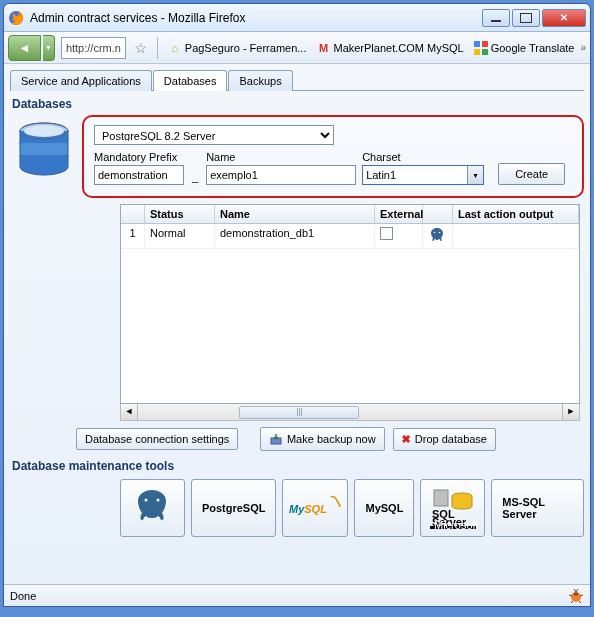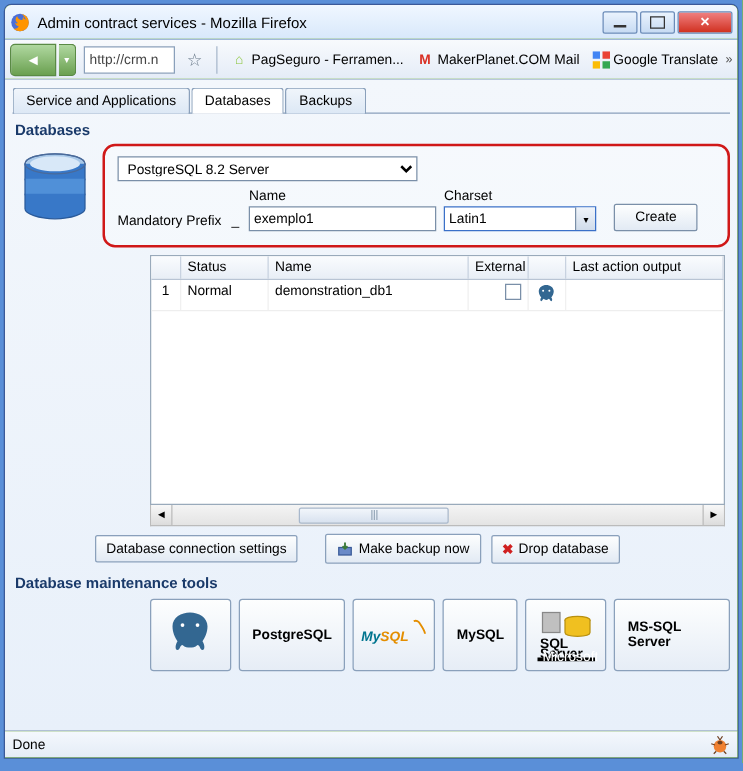--- a/index.html
+++ b/index.html
@@ -1,18 +1,18 @@
 <!DOCTYPE html>
 <html><head>
 <meta charset="utf-8">
 <style>
 * { box-sizing: border-box; margin: 0; padding: 0; font-family: "Segoe UI", Tahoma, sans-serif; font-size: 11px; }
 body { background: #5a8fd8; padding: 3px; }
 
-.window { background: #84cc16; border: 1px solid #3b5998; border-radius: 6px 6px 0 0; overflow: hidden; }
+.window { background: #1d4ed8; border: 1px solid #3b5998; border-radius: 6px 6px 0 0; overflow: hidden; }
 
 .titlebar { background: linear-gradient(#f0f7ff, #d8e8fb); height: 28px; display: flex; align-items: center; padding: 0 4px; border-bottom: 1px solid #a0b8d8; }
 .titlebar .ff-icon { width: 16px; height: 16px; margin-right: 6px; }
 .titlebar .title { flex: 1; color: #000; font-size: 12px; }
 .win-controls { display: flex; gap: 2px; }
 .win-btn { width: 28px; height: 18px; border: 1px solid #6a8bb8; border-radius: 2px; background: linear-gradient(#eaf3fd,#c7dbf3); display: flex; align-items: center; justify-content: center; font-size: 10px; cursor: pointer; }
 .win-btn.close { background: linear-gradient(#f08080,#d03020); color: #fff; width: 44px; }
 .win-btn.min::after { content:""; display:block; width:10px; height:2px; background:#333; margin-top:6px;}
 .win-btn.max::after { content:""; display:block; width:10px; height:8px; border:1px solid #333;}
 .win-btn.close::after { content:"✕"; font-weight:bold;}
@@ -51,27 +51,27 @@
 .name-in{width:150px;}
 .charset-in{width:122px;}
 .charset-wrap{position:relative; display:inline-flex;}
 .charset-drop{position:absolute; right:1px; top:1px; width:16px; height:18px; border-left:1px solid #7a8fa8; background:linear-gradient(#f0f4fa,#d0dceb); display:flex; align-items:center; justify-content:center; font-size:8px;}
 .btn{border:1px solid #7a8fa8; background:linear-gradient(#fdfefe,#e2eaf4); padding:3px 16px; border-radius:2px; cursor:pointer; height:22px;}
 .underscore{margin:0 2px; padding-bottom:2px;}
 
 .grid-wrap{margin:6px 0 0 110px; width:460px;}
 .grid{border:1px solid #9ab; background:#fff; height:200px; overflow:hidden;}
 .grid-head{display:flex; background:linear-gradient(#fafcfe,#e8eef6); border-bottom:1px solid #b8c4d4;}
-.grid-head .cell{border-right:1px solid #c8d2e0; padding:3px 5px; font-size:11px;}
+.grid-head .cell{border-right:1px solid #c8d2e0; padding:3px 5px; font-size:11px;font-weight:bold;}
 .grid-row{display:flex; border-bottom:1px solid #eee;}
 .grid-row .cell{padding:3px 5px; border-right:1px solid #f0f0f0;}
 .c-idx{width:24px; text-align:center;}
 .c-status{width:70px;}
 .c-name{width:160px;}
-.c-ext{width:48px; text-align:right;}
+.c-ext{width:48px; text-align:left;}
 .c-ico{width:30px; text-align:center;}
 .c-out{flex:1;}
 .chk{display:inline-block; width:13px; height:13px; border:1px solid #7a8fa8; background:#fff;}
 .pg-small{width:18px;height:18px;}
 
 .hscroll{height:17px; background:linear-gradient(#f4f4f4,#e4e4e4); border:1px solid #bbb; border-top:none; display:flex; align-items:center;}
 .hscroll .arrow{width:17px; height:100%; background:linear-gradient(#f8f8f8,#dcdcdc); border-right:1px solid #bbb; text-align:center; font-size:9px; line-height:15px;}
 .hscroll .arrow.r{border-right:none; border-left:1px solid #bbb; margin-left:auto;}
 .hscroll .thumb{width:120px; height:13px; background:linear-gradient(#f2f6fb,#d8e2ef); border:1px solid #a8b8cc; border-radius:2px; margin:0 auto; display:flex; align-items:center; justify-content:center; gap:1px;}
 .hscroll .thumb span{width:1px; height:8px; background:#9ab;}
@@ -113,21 +113,21 @@
     <div class="nav-drop">▾</div>
     <div class="url-box">http://crm.n</div>
     <div class="star-icon">☆</div>
     <div class="bm-sep"></div>
     <div class="bm-link">
       <span class="ico" style="color:#8cc63f;font-weight:bold;">⌂</span>
       <span class="bm-text">PagSeguro - Ferramen...</span>
     </div>
     <div class="bm-link">
       <span class="ico" style="color:#d93025;font-weight:bold;">M</span>
-      <span class="bm-text">MakerPlanet.COM Mail</span>
+      <span class="bm-text">MakerPlanet.COM MySQL</span>
     </div>
     <div class="bm-link">
       <span class="ico">
         <svg width="14" height="14" viewBox="0 0 14 14">
             <rect width="6" height="6" fill="#4285f4"></rect>
             <rect x="8" width="6" height="6" fill="#ea4335"></rect>
             <rect y="8" width="6" height="6" fill="#fbbc05"></rect>
             <rect x="8" y="8" width="6" height="6" fill="#34a853"></rect>
           </svg>
       </span>
@@ -159,20 +159,21 @@
 
       <div class="form-box">
         <div class="form-group">
           <select class="combo-db">
             <option>PostgreSQL 8.2 Server</option>
           </select>
         </div>
         <div class="form-row" style="margin-top:6px;align-items:flex-end;">
           <div class="form-group">
             <label class="form-label">Mandatory Prefix</label>
+            <input type="text" class="prefix-in" readonly="" value="demonstration" style="">
           </div>
           <span class="underscore">_</span>
           <div class="form-group">
             <label class="form-label">Name</label>
             <input type="text" class="name-in" value="exemplo1" style="">
           </div>
           <div class="form-group">
             <label class="form-label">Charset</label>
             <div class="charset-wrap">
               <input type="text" class="charset-in" style="border: 1px solid rgb(58, 112, 200);" value="Latin1">

